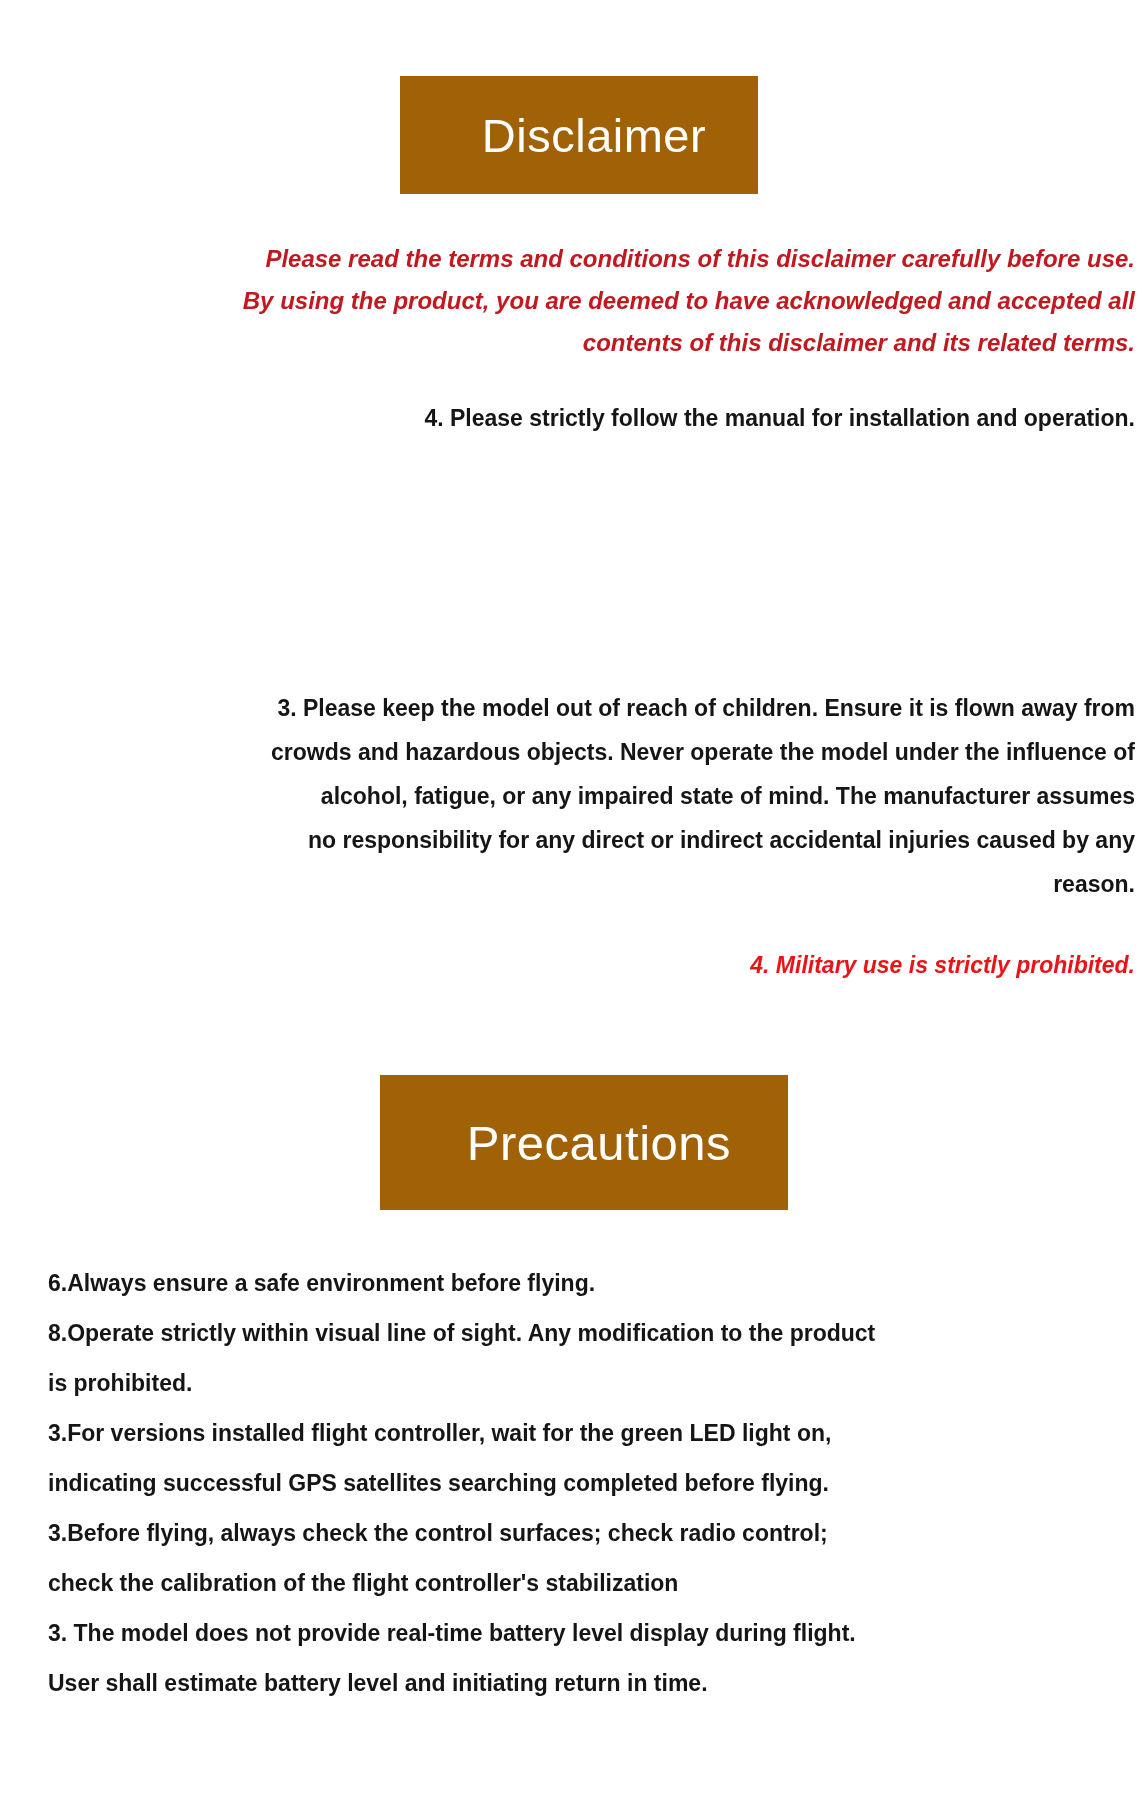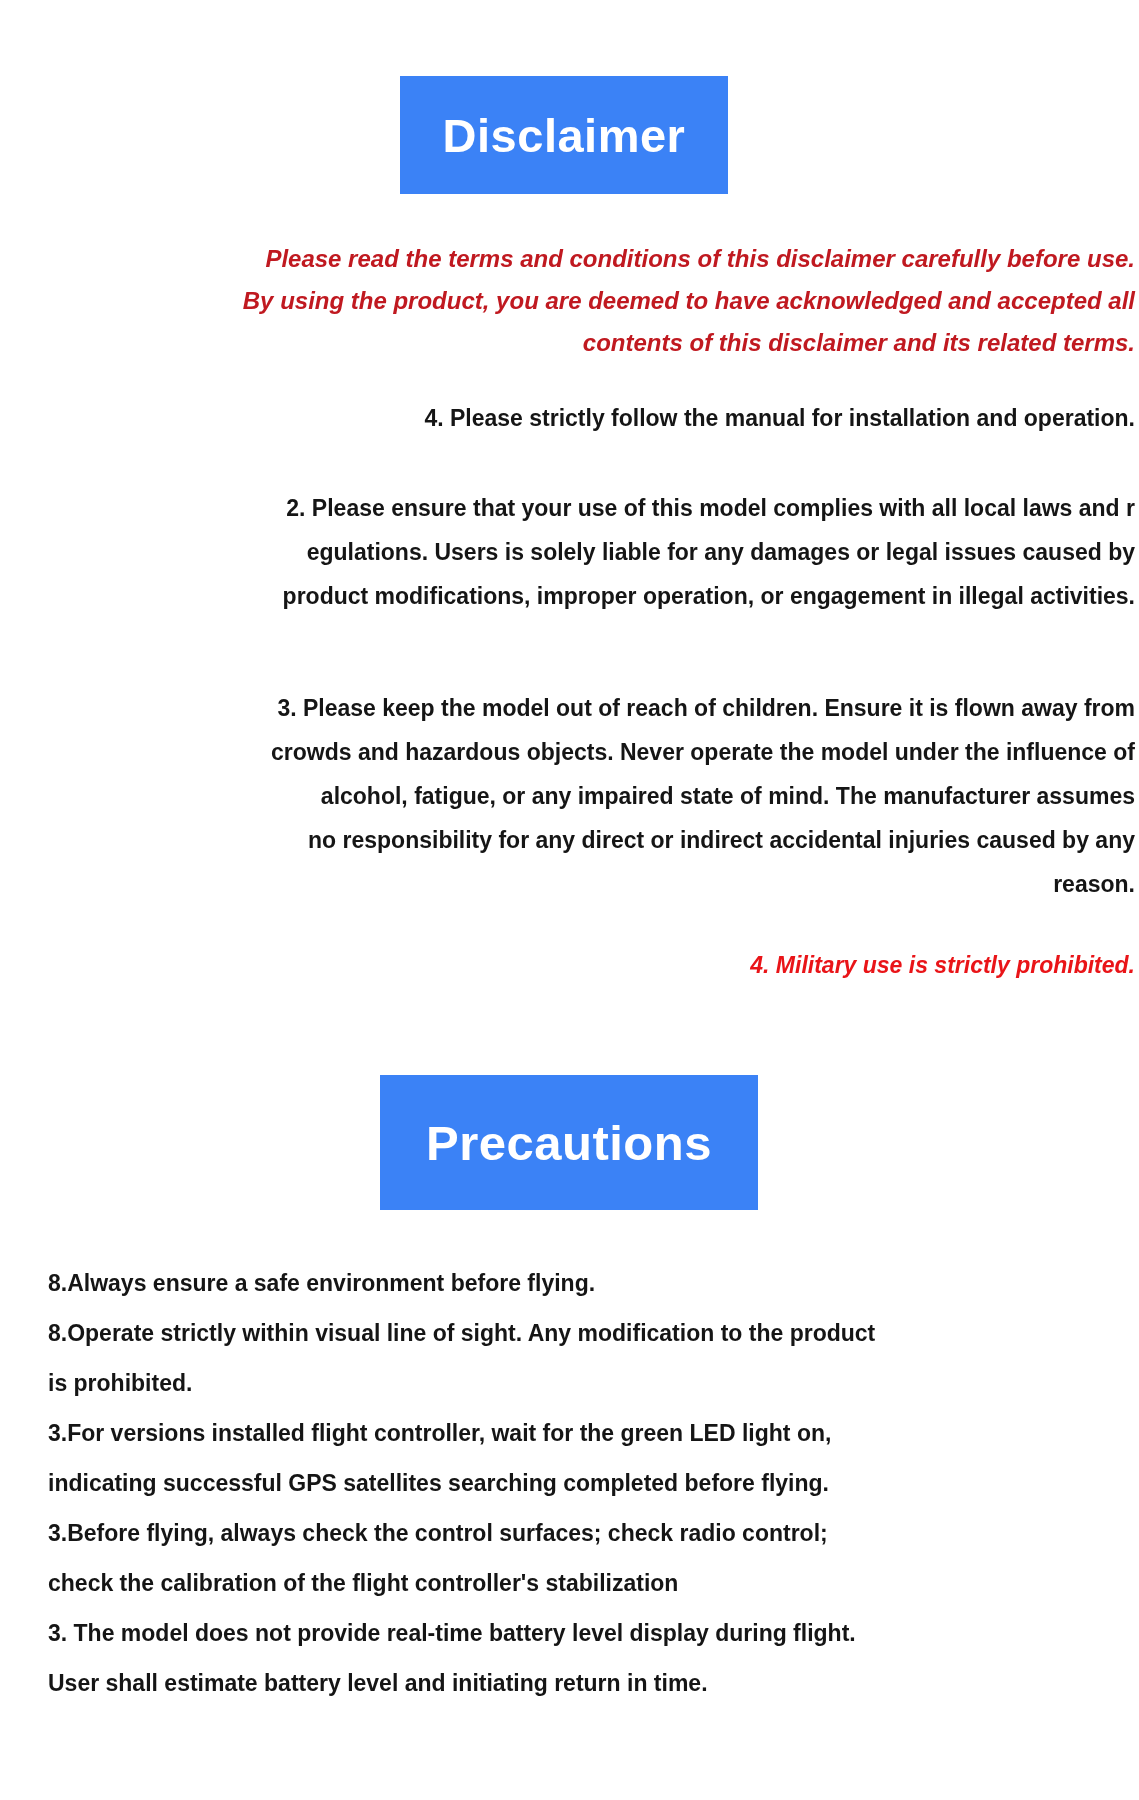--- a/index.html
+++ b/index.html
@@ -10,28 +10,29 @@
   .page {
     position: relative;
     width: 1139px;
     height: 1800px;
     background: #ffffff;
     font-family: "Liberation Sans", sans-serif;
     overflow: hidden;
   }
   .banner {
     position: absolute;
-    background: #3b82f6;
+    background: #a16207;
     color: #ffffff;
     display: flex;
     align-items: center;
     justify-content: center;
-    font-weight: bold;
+    font-weight: normal;
     font-size: 47px;
     letter-spacing: 0.5px;
+    padding-left: 30px;
   }
   .banner-disclaimer {
     left: 400px;
     top: 76px;
     width: 328px;
     height: 118px;
   }
   .banner-precautions {
     left: 380px;
     top: 1067px;
@@ -88,38 +89,35 @@
   <div class="banner banner-disclaimer">
     <span>Disclaimer</span>
   </div>
 
   <div class="para intro">Please read the terms and conditions of this disclaimer carefully before use.
 By using the product, you are deemed to have acknowledged and accepted all
 contents of this disclaimer and its related terms.</div>
 
   <div class="para item1">4. Please strictly follow the manual for installation and operation.</div>
 
-  <div class="para item2">2. Please ensure that your use of this model complies with all local laws and r
-egulations. Users is solely liable for any damages or legal issues caused by
-product modifications, improper operation, or engagement in illegal activities.</div>
 
   <div class="para item3">3. Please keep the model out of reach of children. Ensure it is flown away from
 crowds and hazardous objects. Never operate the model under the influence of
 alcohol, fatigue, or any impaired state of mind. The manufacturer assumes
 no responsibility for any direct or indirect accidental injuries caused by any
 reason.</div>
 
   <div class="para item4">4. Military use is strictly prohibited.</div>
 
   <div class="banner banner-precautions">
     <span>Precautions</span>
   </div>
 
   <div class="precautions-list">
-      <div class="precaution-item">8.Always ensure a safe environment before flying.</div>
+      <div class="precaution-item">6.Always ensure a safe environment before flying.</div>
       <div class="precaution-item">8.Operate strictly within visual line of sight. Any modification to the product
 is prohibited.</div>
       <div class="precaution-item">3.For versions installed flight controller, wait for the green LED light on,
 indicating successful GPS satellites searching completed before flying.</div>
       <div class="precaution-item">3.Before flying, always check the control surfaces; check radio control;
 check the calibration of the flight controller's stabilization</div>
       <div class="precaution-item">3. The model does not provide real-time battery level display during flight.
 User shall estimate battery level and initiating return in time.</div>
     </div>
 

